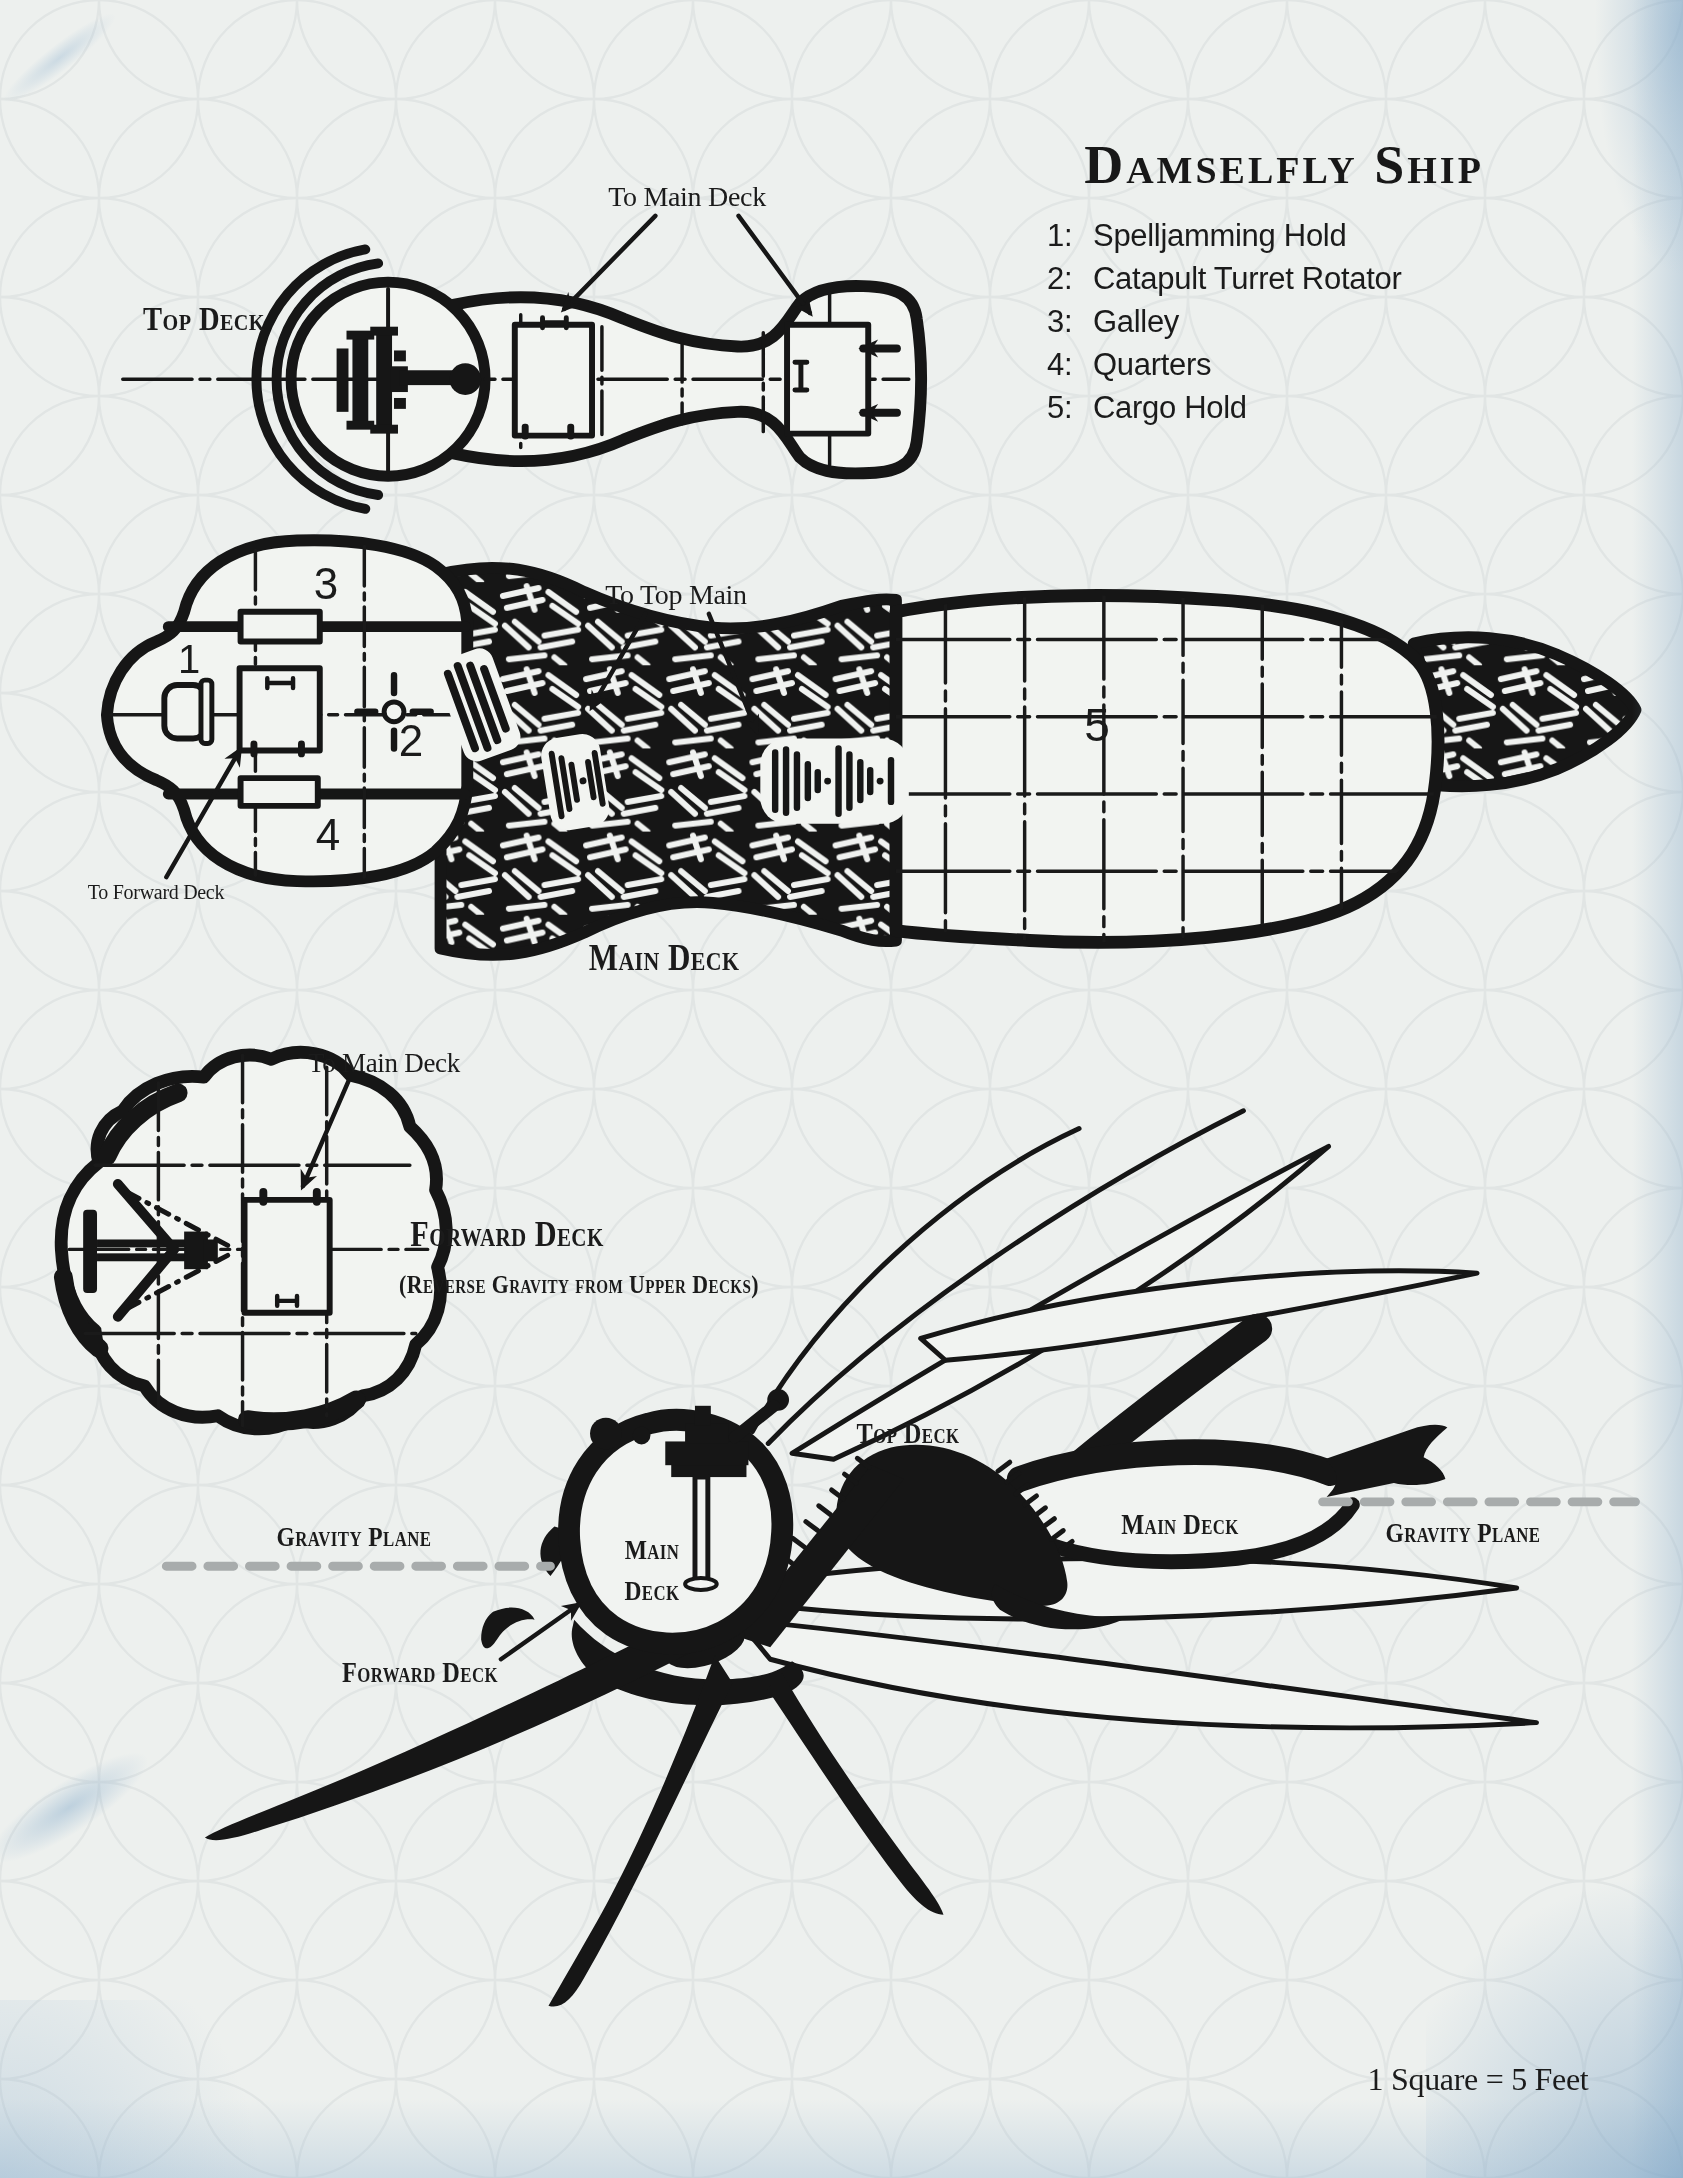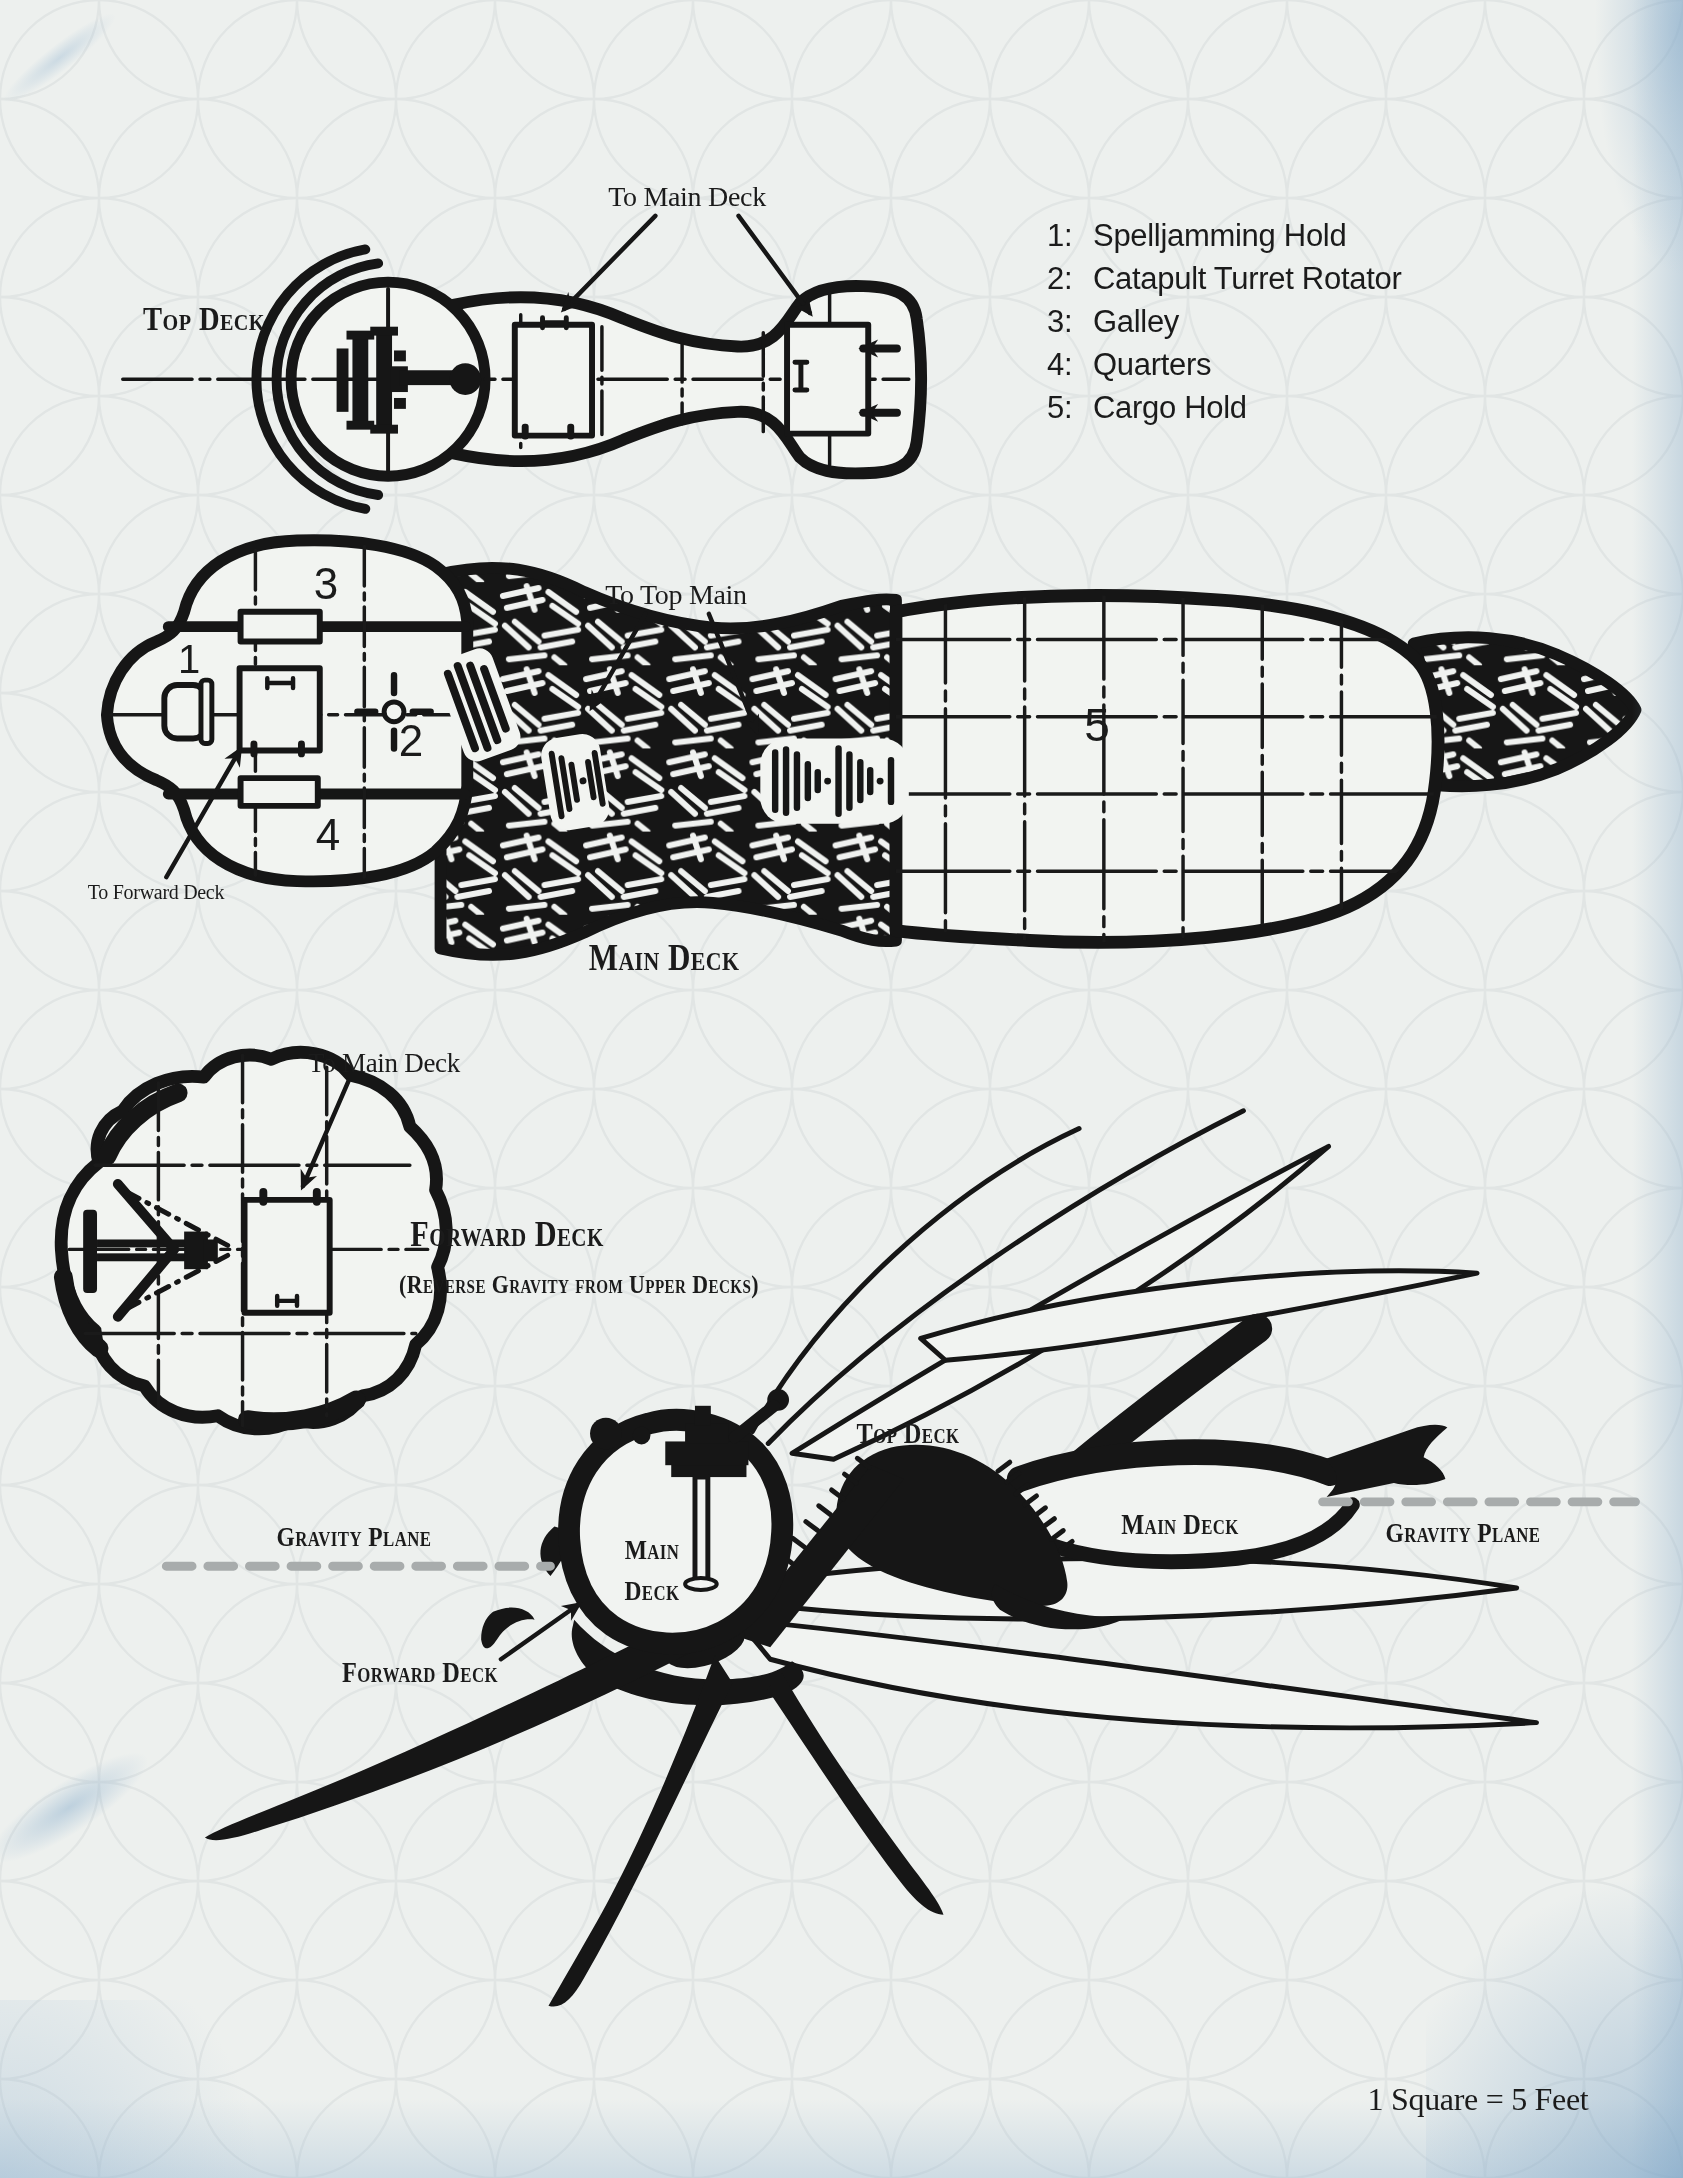--- a/index.html
+++ b/index.html
@@ -345,20 +345,21 @@
 </svg>
 
 <div class="wash" id="wash-right"></div>
 <div class="wash" id="wash-right-top"></div>
 <div class="wash" id="wash-bottom"></div>
 <div class="wash" id="wash-br"></div>
 <div class="wash" id="wash-bl"></div>
 <div class="wash" id="wash-left-low"></div>
 <div class="wash" id="wash-tl"></div>
 
+<div class="lbl" id="title" style="left:1284px;top:165px;">Damselfly Ship</div>
 
 <div id="legend">
   <div class="legend-row">
     <span class="legend-num">1:</span>
     <span>Spelljamming Hold</span>
   </div>
   <div class="legend-row">
     <span class="legend-num">2:</span>
     <span>Catapult Turret Rotator</span>
   </div>
@@ -393,16 +394,16 @@
 <div class="lbl deck" style="left:579px;top:1285px;font-size:26px;">(Reverse Gravity from Upper Decks)</div>
 
 <div class="lbl deck" style="left:908px;top:1433px;font-size:29px;">Top Deck</div>
 <div class="lbl deck" style="left:652px;top:1550px;font-size:28px;">Main</div>
 <div class="lbl deck" style="left:652px;top:1591px;font-size:28px;">Deck</div>
 <div class="lbl deck" style="left:1180px;top:1524px;font-size:29px;">Main Deck</div>
 <div class="lbl deck" style="left:420px;top:1672px;font-size:29px;">Forward Deck</div>
 <div class="lbl deck" style="left:354px;top:1537px;font-size:28px;">Gravity Plane</div>
 <div class="lbl deck" style="left:1463px;top:1533px;font-size:28px;">Gravity Plane</div>
 
-<div class="lbl body-lbl" style="left:1478px;top:2079px;font-size:32px;margin-top:20px;">1 Square = 5 Feet</div>
+<div class="lbl body-lbl" style="left:1478px;top:2079px;font-size:32px;">1 Square = 5 Feet</div>
 
 </div>
 
 
 </body></html>

